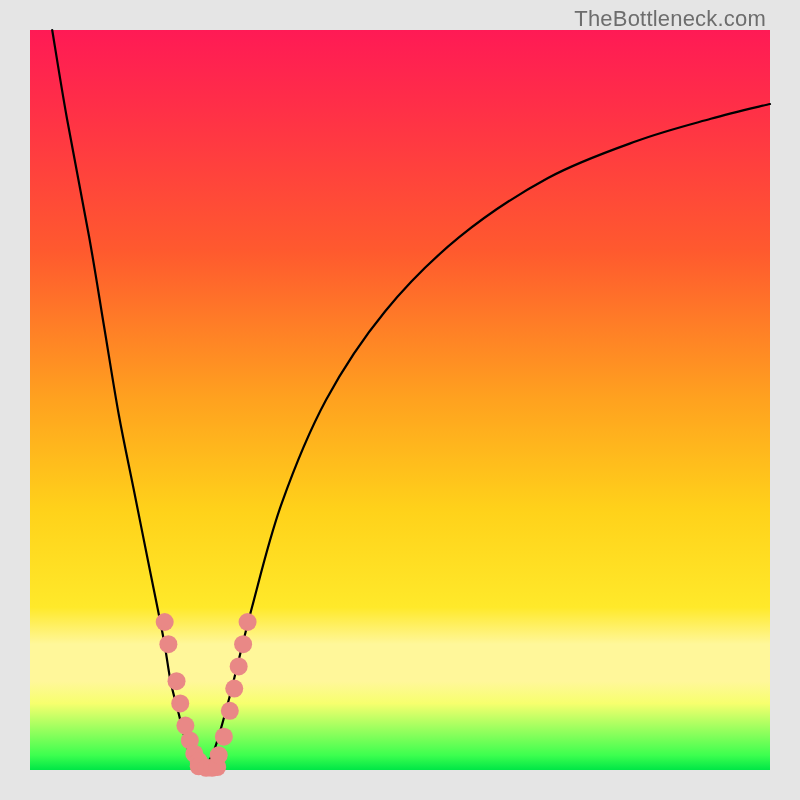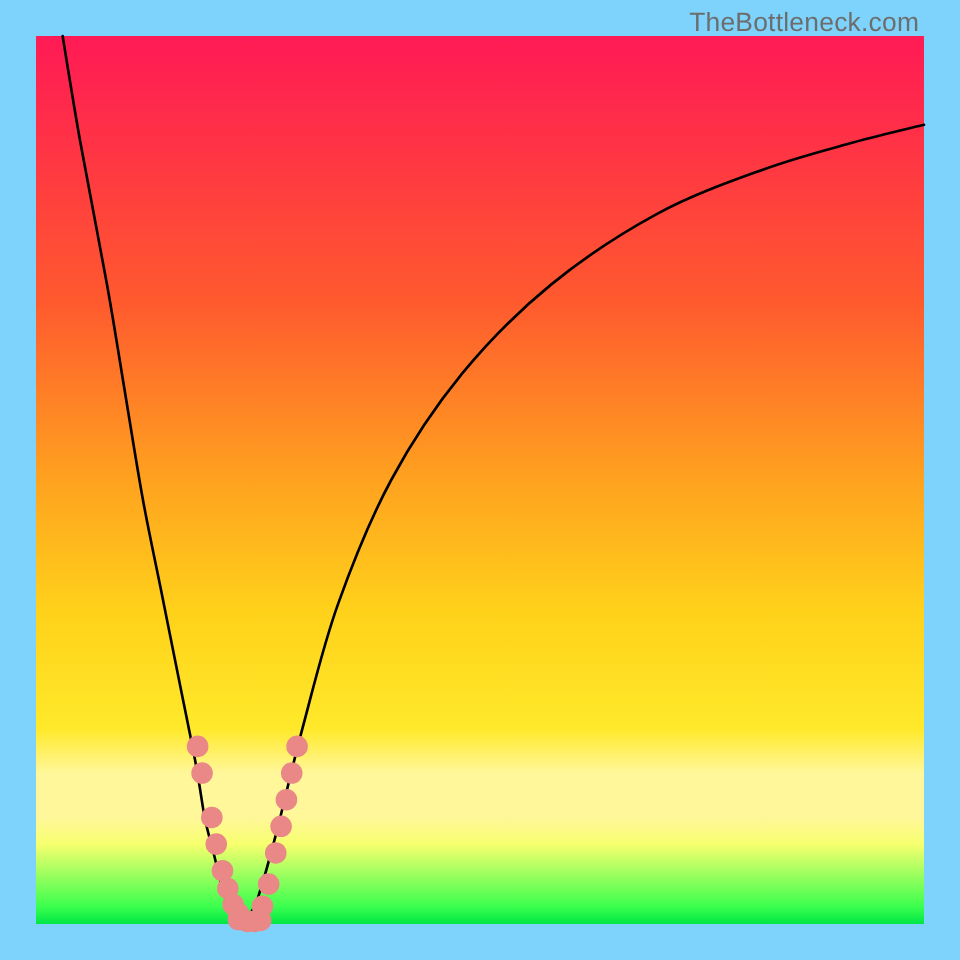--- a/index.html
+++ b/index.html
@@ -8,21 +8,21 @@
     width: 800px;
     height: 800px;
     overflow: hidden;
     background: #000;
     font-family: Arial, Helvetica, sans-serif;
   }
   .frame {
     position: relative;
     width: 800px;
     height: 800px;
-    background: #7dd3fc;
+    background: #e5e5e5;
   }
   .plot-area {
     position: absolute;
     left: 30px;
     top: 30px;
     width: 740px;
     height: 740px;
     
     background: linear-gradient(to bottom,
       #ff1a55 0%,

